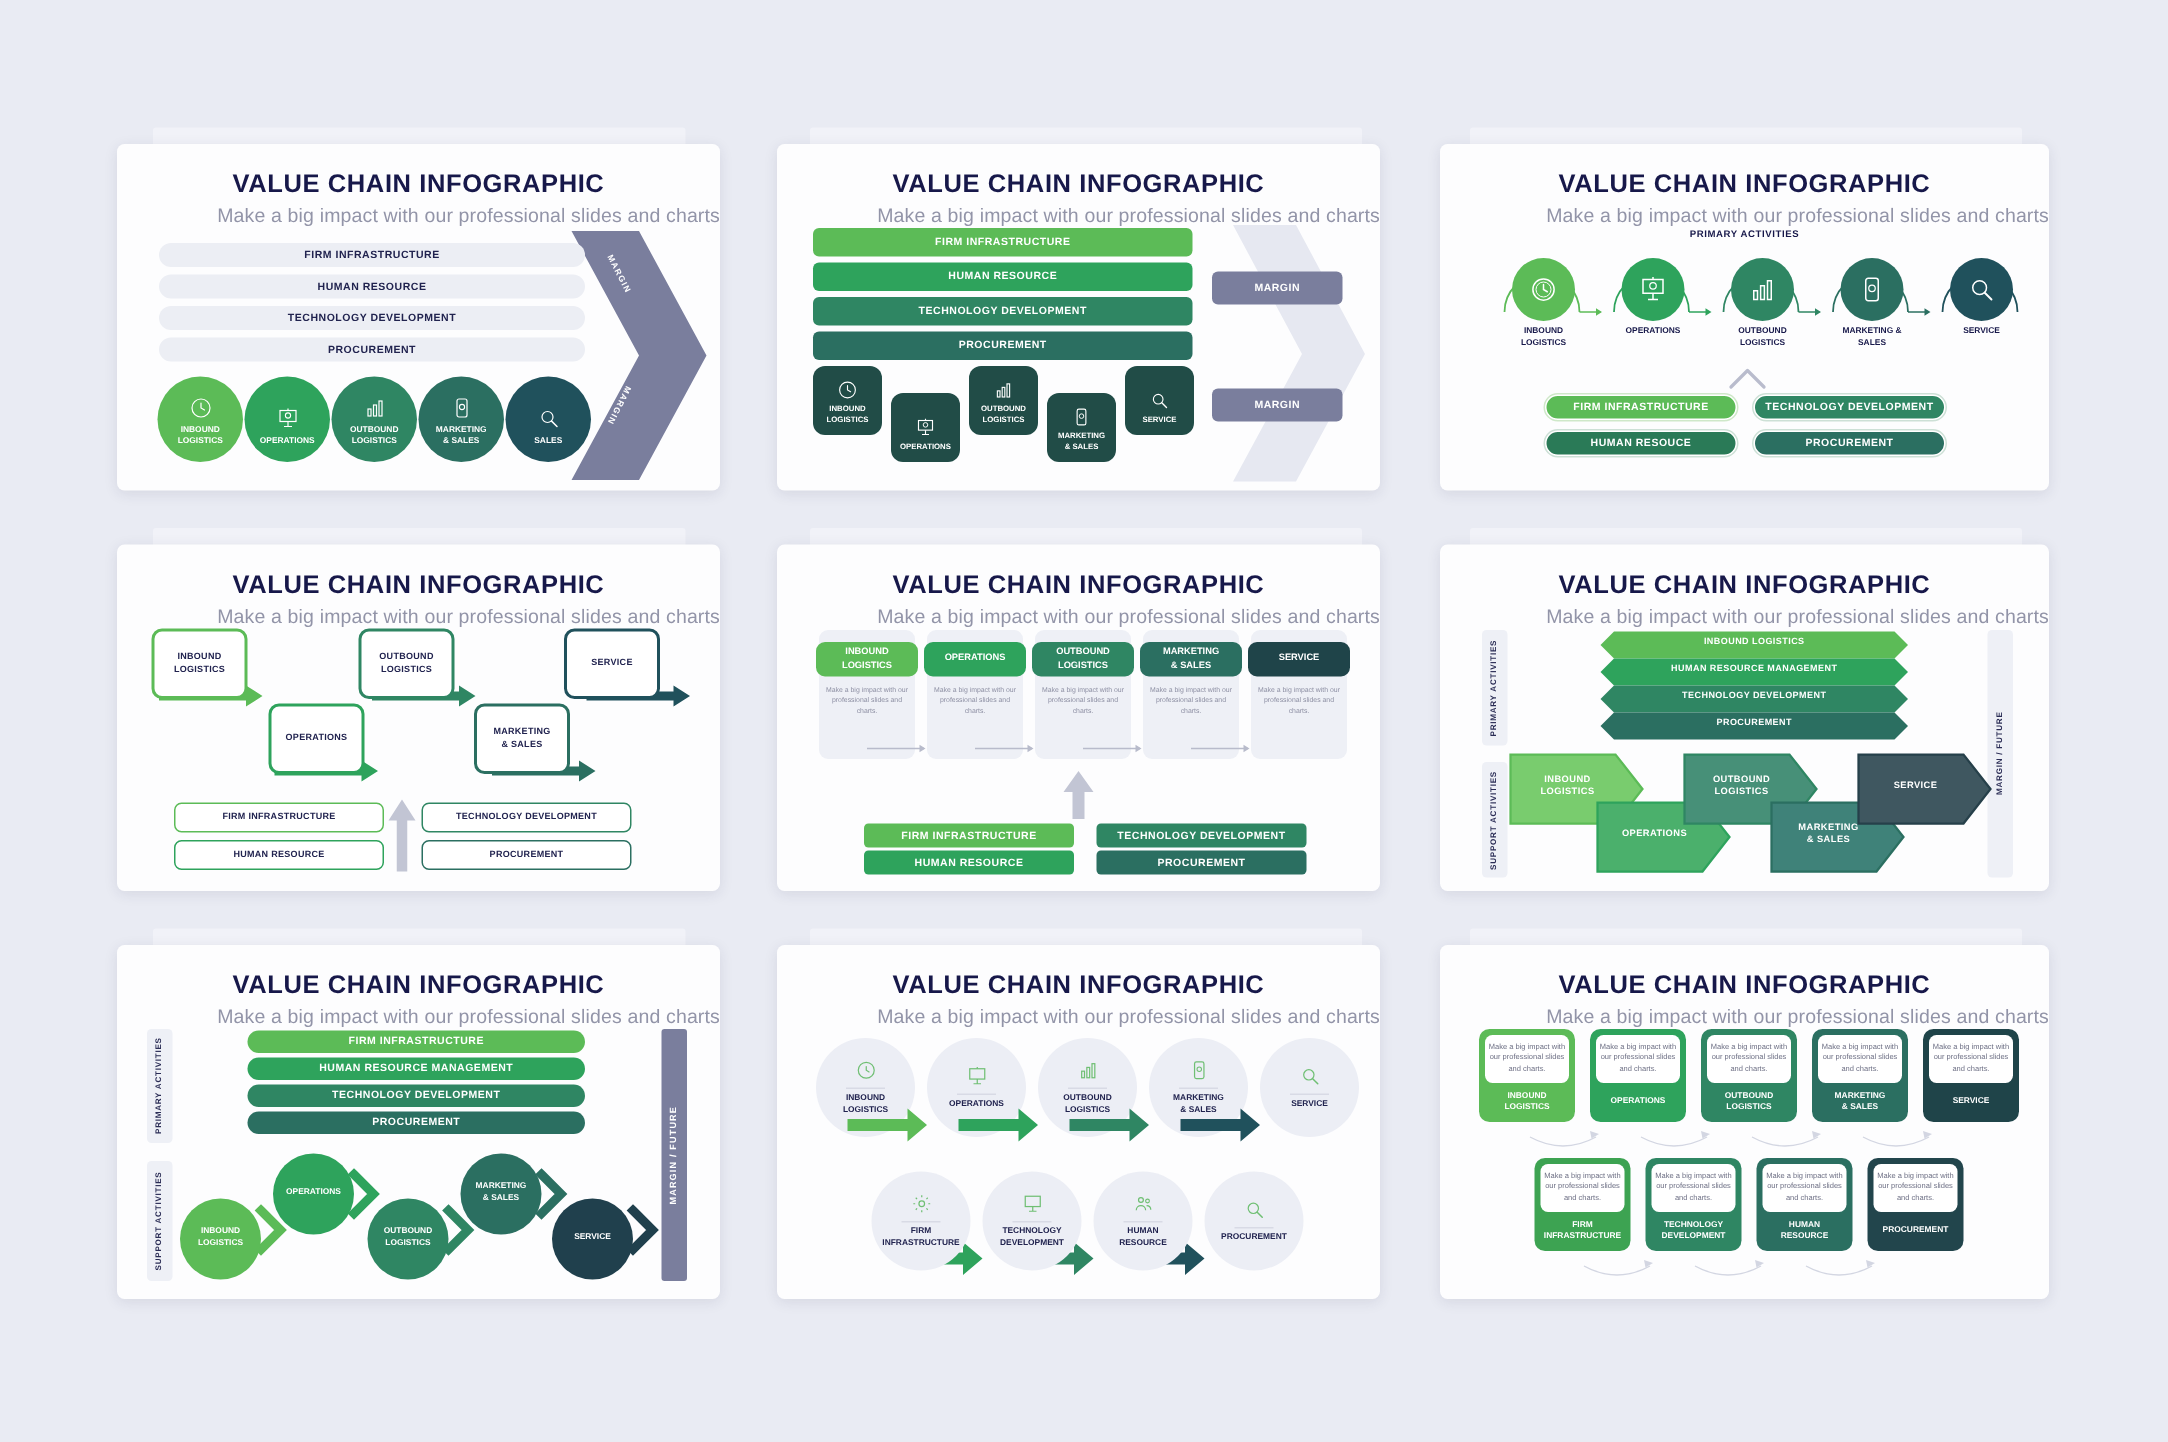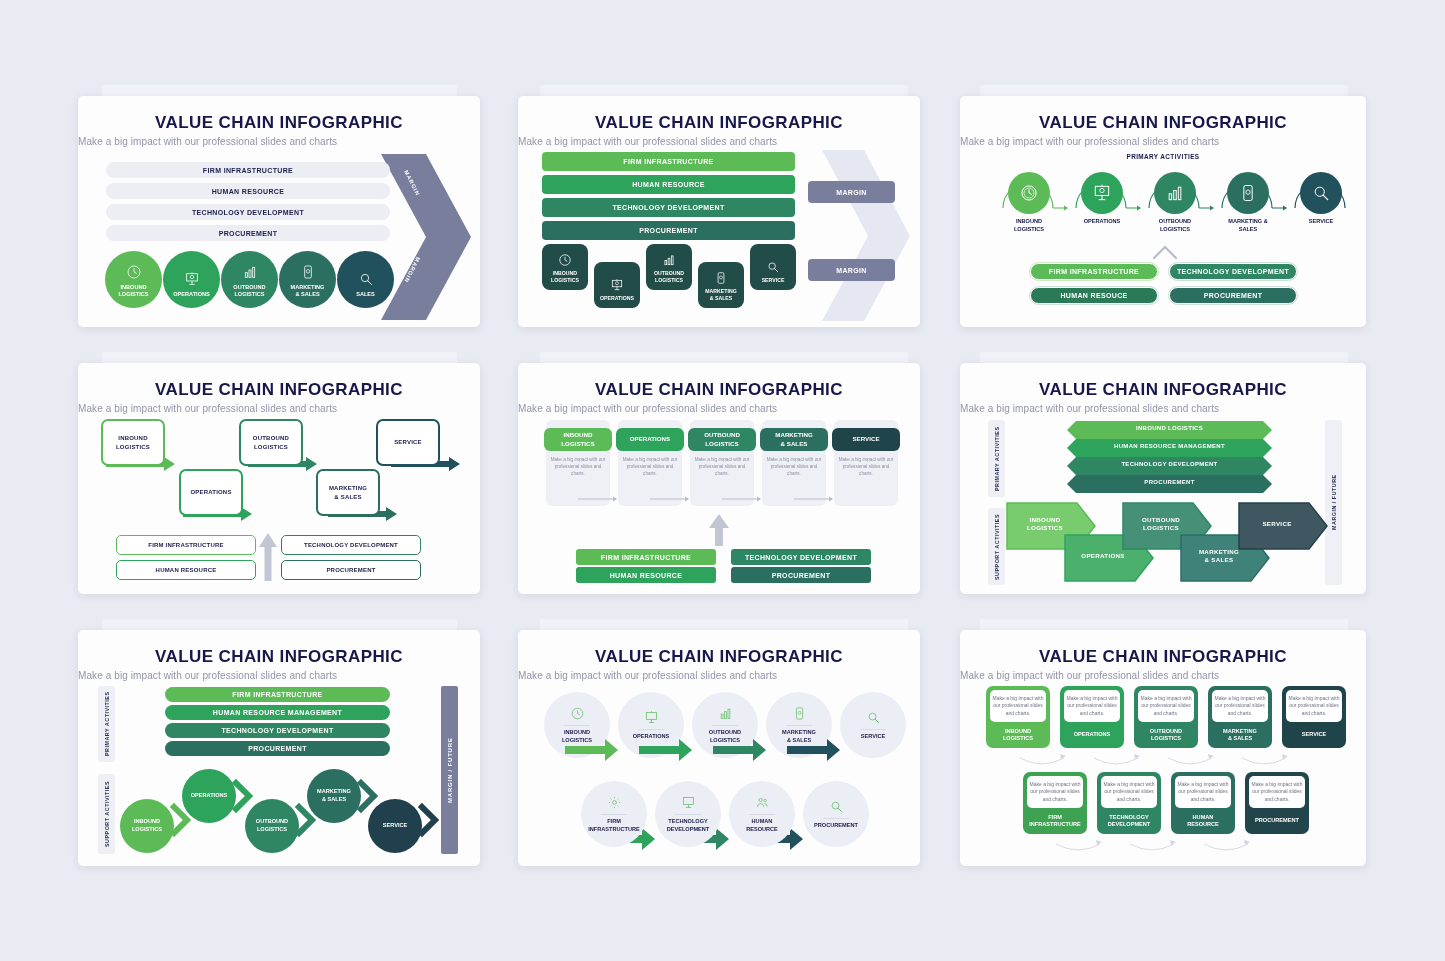--- a/index.html
+++ b/index.html
@@ -23,22 +23,22 @@
     position:absolute; background:#f1f2f8; height:16px; border-radius:2px;
   }
   .title {
     text-align:center;
     font-size:17px;
     font-weight:bold;
     letter-spacing:.4px;
     color:#17184a;
   }
   .subtitle {
-    text-align:left;
-    font-size:10px;
+    text-align:right;
+    font-size:13px;
     color:#9294a8;
     margin-top:3px;
     letter-spacing:.1px;
   }
   .hdr{ padding-top:17px; }
 
   
   .pillbar{
     border-radius:9px; display:flex; align-items:center; justify-content:center;
     font-size:7px; font-weight:bold; letter-spacing:.35px; color:#fff;

